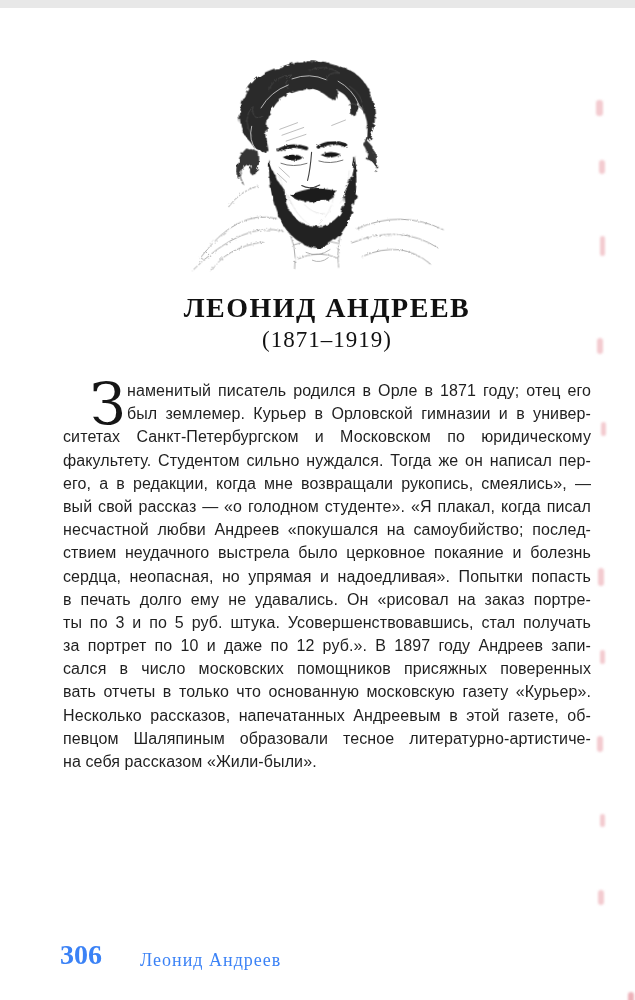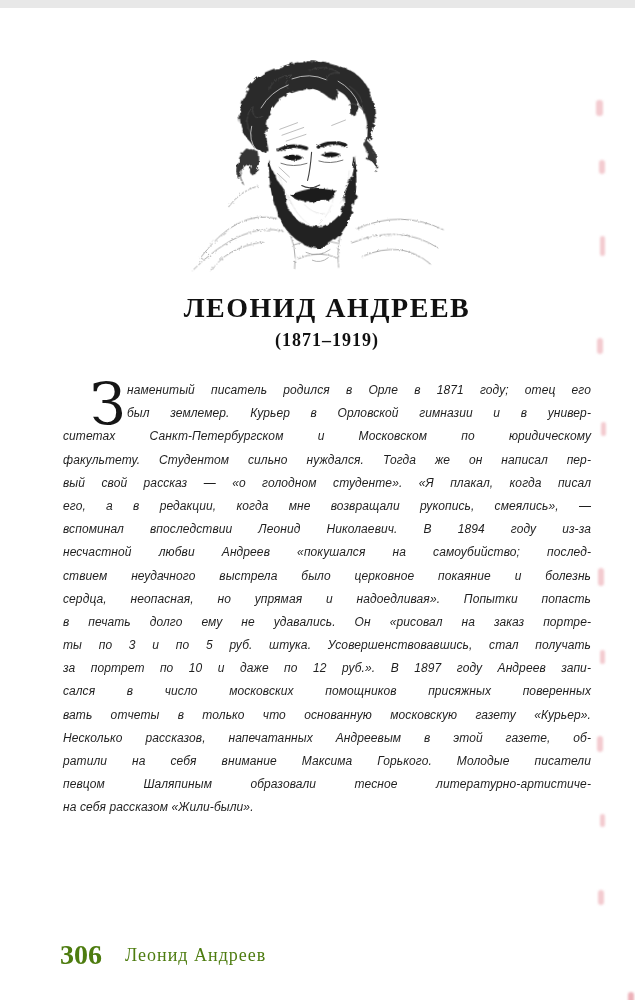--- a/index.html
+++ b/index.html
@@ -10,38 +10,38 @@
   }
   
   .portrait{position:absolute;top:46px;left:50%;transform:translateX(-50%);}
   
   .heading{position:absolute;top:284px;left:63px;width:528px;text-align:center;color:#111;}
   .heading .title{
     font-family:"Liberation Serif","DejaVu Serif",serif;font-weight:bold;
     font-size:28px;line-height:32px;letter-spacing:1.5px;
   }
   .heading .years{
-    font-family:"Liberation Serif","DejaVu Serif",serif;font-weight:bold;
-    font-size:18px;line-height:28px;letter-spacing:1px;margin-top:2px;
+    font-family:"Liberation Serif","DejaVu Serif",serif;font-weight:normal;
+    font-size:23px;line-height:28px;letter-spacing:1px;margin-top:2px;
   }
   
   .body-text{position:absolute;top:371px;left:63px;width:528px;}
   .dropcap{
     position:absolute;left:27px;top:-3px;
     font-family:"DejaVu Serif","Liberation Serif",serif;
     font-size:57px;line-height:1;color:#161616;
   }
   .line{
-    font-size:12px;line-height:23.2px;height:23.2px;white-space:nowrap;
-    text-align:justify;text-align-last:justify;letter-spacing:0.1px;font-style:italic;
+    font-size:16px;line-height:23.2px;height:23.2px;white-space:nowrap;
+    text-align:justify;text-align-last:justify;letter-spacing:0.1px;
   }
   .line.indent{padding-left:64px;}
   .line.last{text-align-last:left;}
   
-  .footer{position:absolute;left:60px;top:931px;display:flex;align-items:center;gap:23px;color:#4d7c0f;}
+  .footer{position:absolute;left:60px;top:931px;display:flex;align-items:flex-end;gap:38px;color:#3b82f6;}
   .footer .pagenum{
     font-family:"Liberation Serif","DejaVu Serif",serif;font-weight:bold;font-size:28px;
   }
   .footer .running{
     font-family:"Liberation Serif","DejaVu Serif",serif;font-size:18px;letter-spacing:1px;
   }
   
   .speck{position:absolute;border-radius:3px;background:rgba(214,83,99,0.30);filter:blur(1px);}
 </style>
 </head>
@@ -152,33 +152,31 @@
     <div class="years">(1871–1919)</div>
   </div>
 
   <div class="body-text">
     <span class="dropcap">З</span>
     <div>
         <div class="line indent">наменитый писатель родился в Орле в 1871 году; отец его</div>
         <div class="line indent">был землемер. Курьер в Орловской гимназии и в универ-</div>
         <div class="line">ситетах Санкт-Петербургском и Московском по юридическому</div>
         <div class="line">факультету. Студентом сильно нуждался. Тогда же он написал пер-</div>
+        <div class="line">его, а в редакции, когда мне возвращали рукопись, смеялись», —</div>
         <div class="line">вый свой рассказ — «о голодном студенте». «Я плакал, когда писал</div>
-        <div class="line">его, а в редакции, когда мне возвращали рукопись, смеялись», —</div>
-        <div class="line">вспоминал впоследствии Леонид Николаевич. В 1894 году из-за</div>
         <div class="line">несчастной любви Андреев «покушался на самоубийство; послед-</div>
         <div class="line">ствием неудачного выстрела было церковное покаяние и болезнь</div>
         <div class="line">сердца, неопасная, но упрямая и надоедливая». Попытки попасть</div>
         <div class="line">в печать долго ему не удавались. Он «рисовал на заказ портре-</div>
         <div class="line">ты по 3 и по 5 руб. штука. Усовершенствовавшись, стал получать</div>
         <div class="line">за портрет по 10 и даже по 12 руб.». В 1897 году Андреев запи-</div>
         <div class="line">сался в число московских помощников присяжных поверенных</div>
         <div class="line">вать отчеты в только что основанную московскую газету «Курьер».</div>
         <div class="line">Несколько рассказов, напечатанных Андреевым в этой газете, об-</div>
-        <div class="line">ратили на себя внимание Максима Горького. Молодые писатели</div>
         <div class="line">певцом Шаляпиным образовали тесное литературно-артистиче-</div>
         <div class="line last">на себя рассказом «Жили-были».</div>
       </div>
   </div>
 
   <div class="footer">
     <span class="pagenum">306</span>
     <span class="running">Леонид Андреев</span>
   </div>
 

